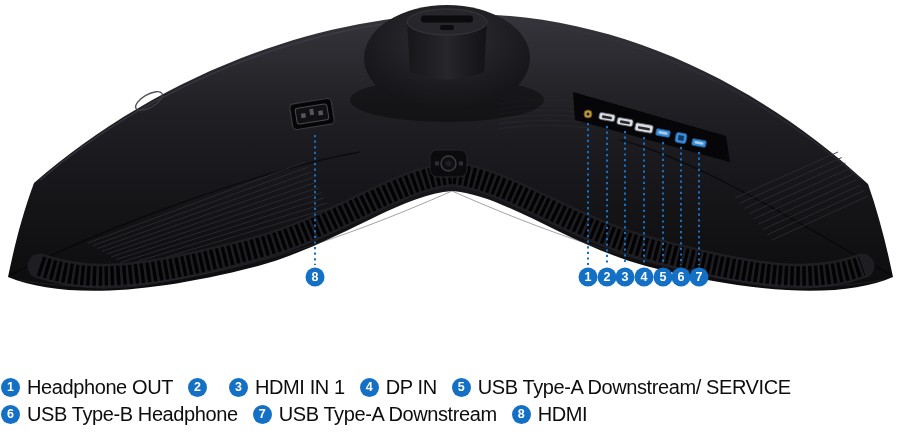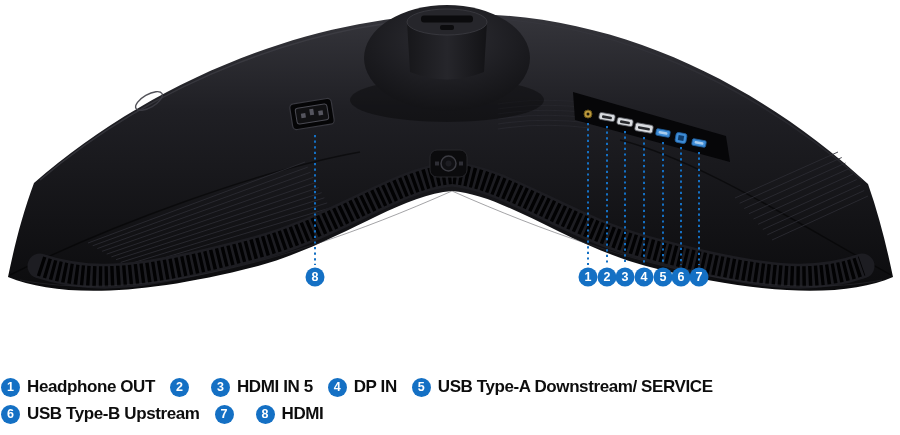--- a/index.html
+++ b/index.html
@@ -10,21 +10,21 @@
   .diagram-svg{position:absolute;left:0;top:0;width:900px;height:360px;display:block;}
   .legend{position:absolute;left:1px;top:376px;width:898px;}
   .legend-row{display:flex;align-items:center;column-gap:15px;height:22px;margin-bottom:5px;}
   .legend-item{display:flex;align-items:center;white-space:nowrap;}
   .legend-badge{
     width:19px;height:19px;border-radius:50%;background:var(--accent,#1470c4);
     color:#fff;font-size:12.5px;font-weight:bold;display:flex;align-items:center;
     justify-content:center;margin-right:7px;flex:0 0 auto;line-height:1;
   }
   .legend-label{
-    font-size:17px;font-weight:bold;color:#0d0d0d;letter-spacing:-0.4px;
+    font-size:20px;font-weight:normal;color:#0d0d0d;letter-spacing:-0.4px;
   }
   .callout-num{font-family:"Liberation Sans",sans-serif;font-weight:bold;font-size:12.5px;fill:#ffffff;}
 </style>
 </head>
 <body>
 
 <div class="stage">
 
   <svg class="diagram-svg" viewBox="0 0 900 360">
     <defs>
@@ -189,38 +189,39 @@
       <div class="legend-row">
         <span class="legend-item">
           <span class="legend-badge">1</span>
           <span class="legend-label">Headphone OUT</span>
         </span>
         <span class="legend-item">
           <span class="legend-badge">2</span>
         </span>
         <span class="legend-item">
           <span class="legend-badge">3</span>
-          <span class="legend-label">HDMI IN 5</span>
+          <span class="legend-label">HDMI IN 1</span>
         </span>
         <span class="legend-item">
           <span class="legend-badge">4</span>
           <span class="legend-label">DP IN</span>
         </span>
         <span class="legend-item">
           <span class="legend-badge">5</span>
           <span class="legend-label">USB Type-A Downstream/ SERVICE</span>
         </span>
       </div>
       <div class="legend-row">
         <span class="legend-item">
           <span class="legend-badge">6</span>
-          <span class="legend-label">USB Type-B Upstream</span>
+          <span class="legend-label">USB Type-B Headphone</span>
         </span>
         <span class="legend-item">
           <span class="legend-badge">7</span>
+          <span class="legend-label">USB Type-A Downstream</span>
         </span>
         <span class="legend-item">
           <span class="legend-badge">8</span>
           <span class="legend-label">HDMI</span>
         </span>
       </div>
     </div>
 </div>
 
 </body></html>

